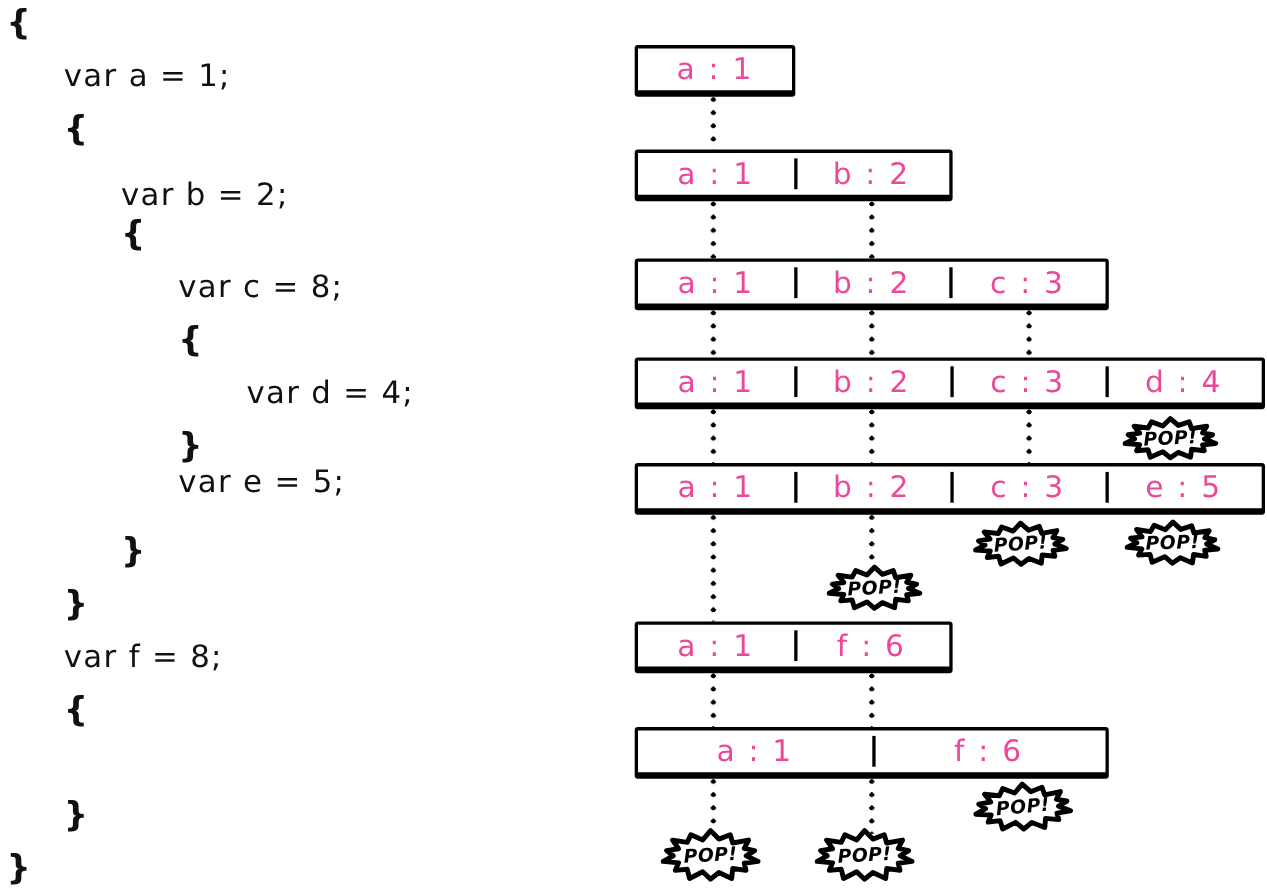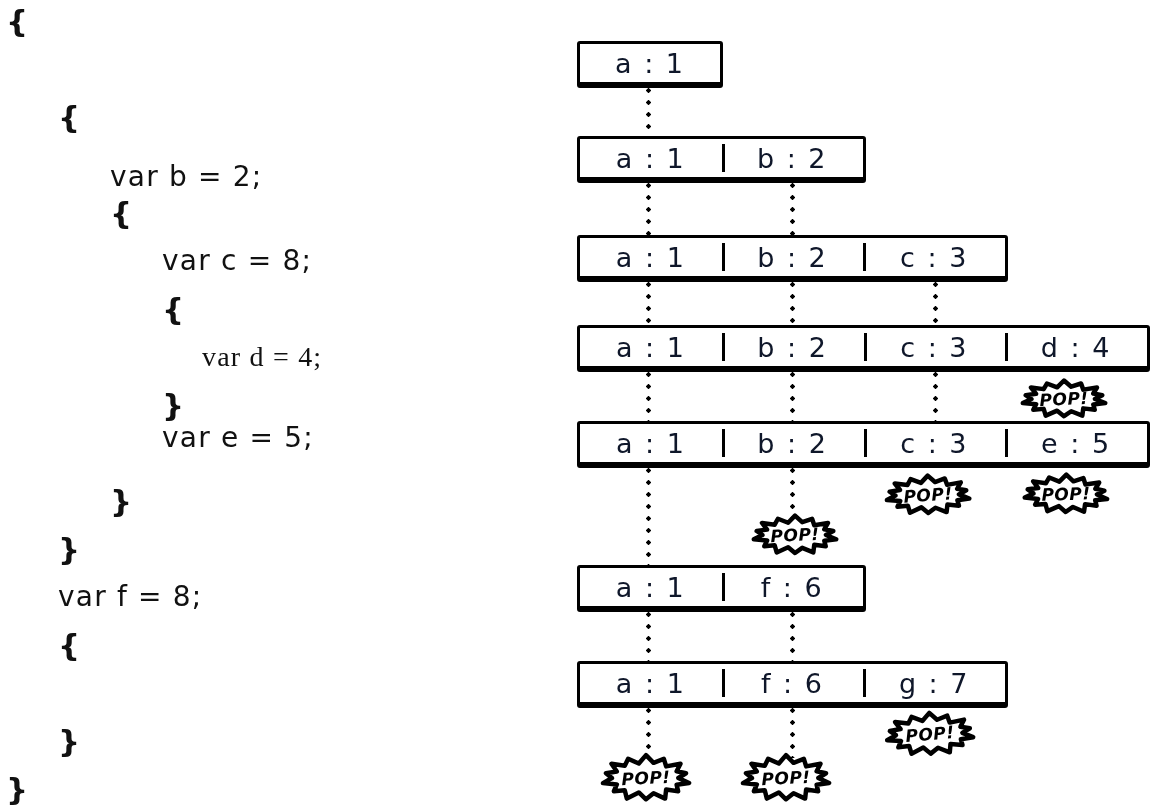--- a/index.html
+++ b/index.html
@@ -57,21 +57,21 @@
     align-items: center;
     z-index: 3;
   }
   .cell {
     flex: 1 1 0;
     text-align: center;
     font-family: "DejaVu Sans", sans-serif;
     font-size: 27px;
     font-weight: 500;
     letter-spacing: 2px;
-    color: #0f172a;
+    color: #ec4899;
     position: relative;
     height: 100%;
     display: flex;
     align-items: center;
     justify-content: center;
   }
   .cell + .cell::before {
     content: "";
     position: absolute;
     left: 0; top: 5px; bottom: 5px;
@@ -102,26 +102,27 @@
     letter-spacing: 0.5px;
   }
 </style>
 </head>
 <body>
 
 <div id="stage">
 
   <div id="code-panel">
       <div class="code-line brace" style="left: 6px; top: 6px;">{</div>
+      <div class="code-line" style="left: 58px; top: 55px;">var a = 1;</div>
       <div class="code-line brace" style="left: 58px; top: 102px;">{</div>
       <div class="code-line" style="left: 110px; top: 151px; margin-top: 12px;">var b = 2;</div>
       <div class="code-line brace" style="left: 110px; top: 198px;">{</div>
       <div class="code-line" style="left: 162px; top: 247px;">var c = 8;</div>
       <div class="code-line brace" style="left: 162px; top: 294px;">{</div>
-      <div class="code-line" style="left: 202px; top: 343px; font-family: Liberation Serif, serif;">var d = 4;</div>
+      <div class="code-line" style="left: 224px; top: 343px;">var d = 4;</div>
       <div class="code-line brace" style="left: 162px; top: 390px;">}</div>
       <div class="code-line" style="left: 162px; top: 424px;">var e = 5;</div>
       <div class="code-line brace" style="left: 110px; top: 486px;">}</div>
       <div class="code-line brace" style="left: 58px; top: 534px;">}</div>
       <div class="code-line" style="left: 58px; top: 583px;">var f = 8;</div>
       <div class="code-line brace" style="left: 58px; top: 630px;">{</div>
       <div class="code-line brace" style="left: 58px; top: 726px;">}</div>
       <div class="code-line brace" style="left: 6px; top: 774px;">}</div>
     </div>
 
@@ -165,21 +166,20 @@
         <div class="cell">c : 3</div>
         <div class="cell">e : 5</div>
       </div>
       <div class="frame" style="left: 577px; top: 565px; width: 289px; height: 47px;">
         <div class="cell">a : 1</div>
         <div class="cell">f : 6</div>
       </div>
       <div class="frame" style="left: 577px; top: 661px; width: 431px; height: 47px;">
         <div class="cell">a : 1</div>
         <div class="cell">f : 6</div>
-        <div class="cell">g : 7</div>
       </div>
       <div class="pop" style="left: 1020px; top: 378px; width: 88px; height: 42px;">
         <svg viewBox="0 0 100 100" preserveAspectRatio="none">
           <polygon points="50.0,6.0 58.2,20.8 69.4,13.1 71.9,27.7 87.5,22.6 83.3,37.0 93.5,40.9 85.2,50.0 96.8,59.8 83.3,63.0 84.9,75.5 71.9,72.3 70.8,89.6 58.2,79.2 50.0,90.9 42.2,77.8 29.2,89.6 26.9,73.5 15.1,75.5 18.3,62.4 3.2,59.8 13.0,50.0 6.5,40.9 18.3,37.6 12.5,22.6 26.9,26.5 30.6,13.1 42.2,22.2" fill="#fff" stroke="#000" stroke-width="4.5" stroke-linejoin="round" vector-effect="non-scaling-stroke"></polygon>
         </svg>
         <div class="poptext" style="position: absolute; left: 0px; top: 0px; width: 100%; height: 100%; display: flex; align-items: center; justify-content: center; transform: rotate(-3deg);">POP!</div>
       </div>
       <div class="pop" style="left: 884px; top: 473px; width: 88px; height: 44px; transform: rotate(-1deg);">
         <svg viewBox="0 0 100 100" preserveAspectRatio="none">
           <polygon points="50.0,6.0 58.2,20.8 69.4,13.1 71.9,27.7 87.5,22.6 83.3,37.0 93.5,40.9 85.2,50.0 96.8,59.8 83.3,63.0 84.9,75.5 71.9,72.3 70.8,89.6 58.2,79.2 50.0,90.9 42.2,77.8 29.2,89.6 26.9,73.5 15.1,75.5 18.3,62.4 3.2,59.8 13.0,50.0 6.5,40.9 18.3,37.6 12.5,22.6 26.9,26.5 30.6,13.1 42.2,22.2" fill="#fff" stroke="#000" stroke-width="4.5" stroke-linejoin="round" vector-effect="non-scaling-stroke"></polygon>

